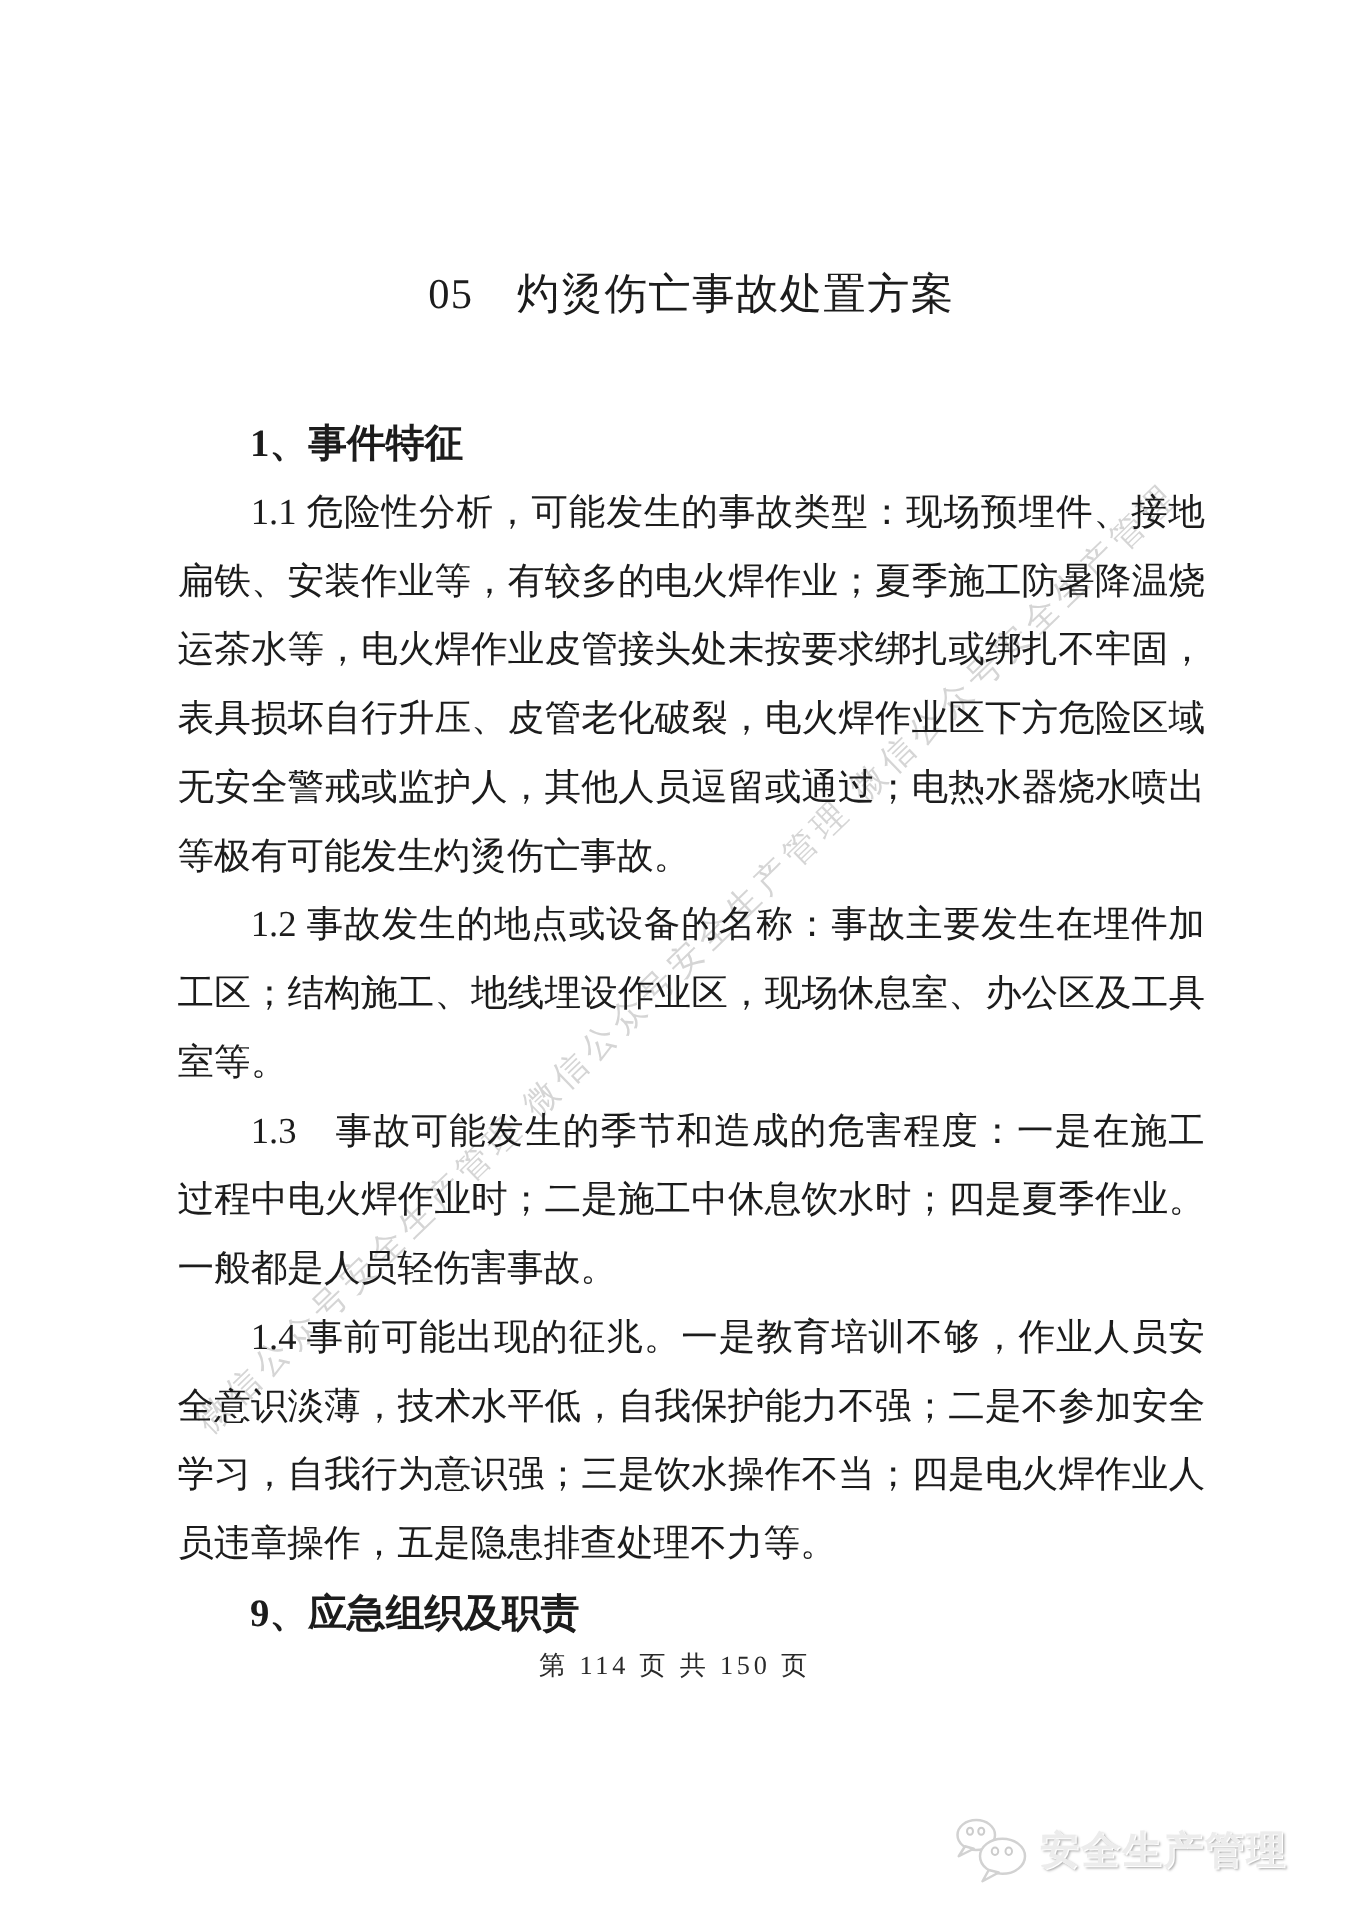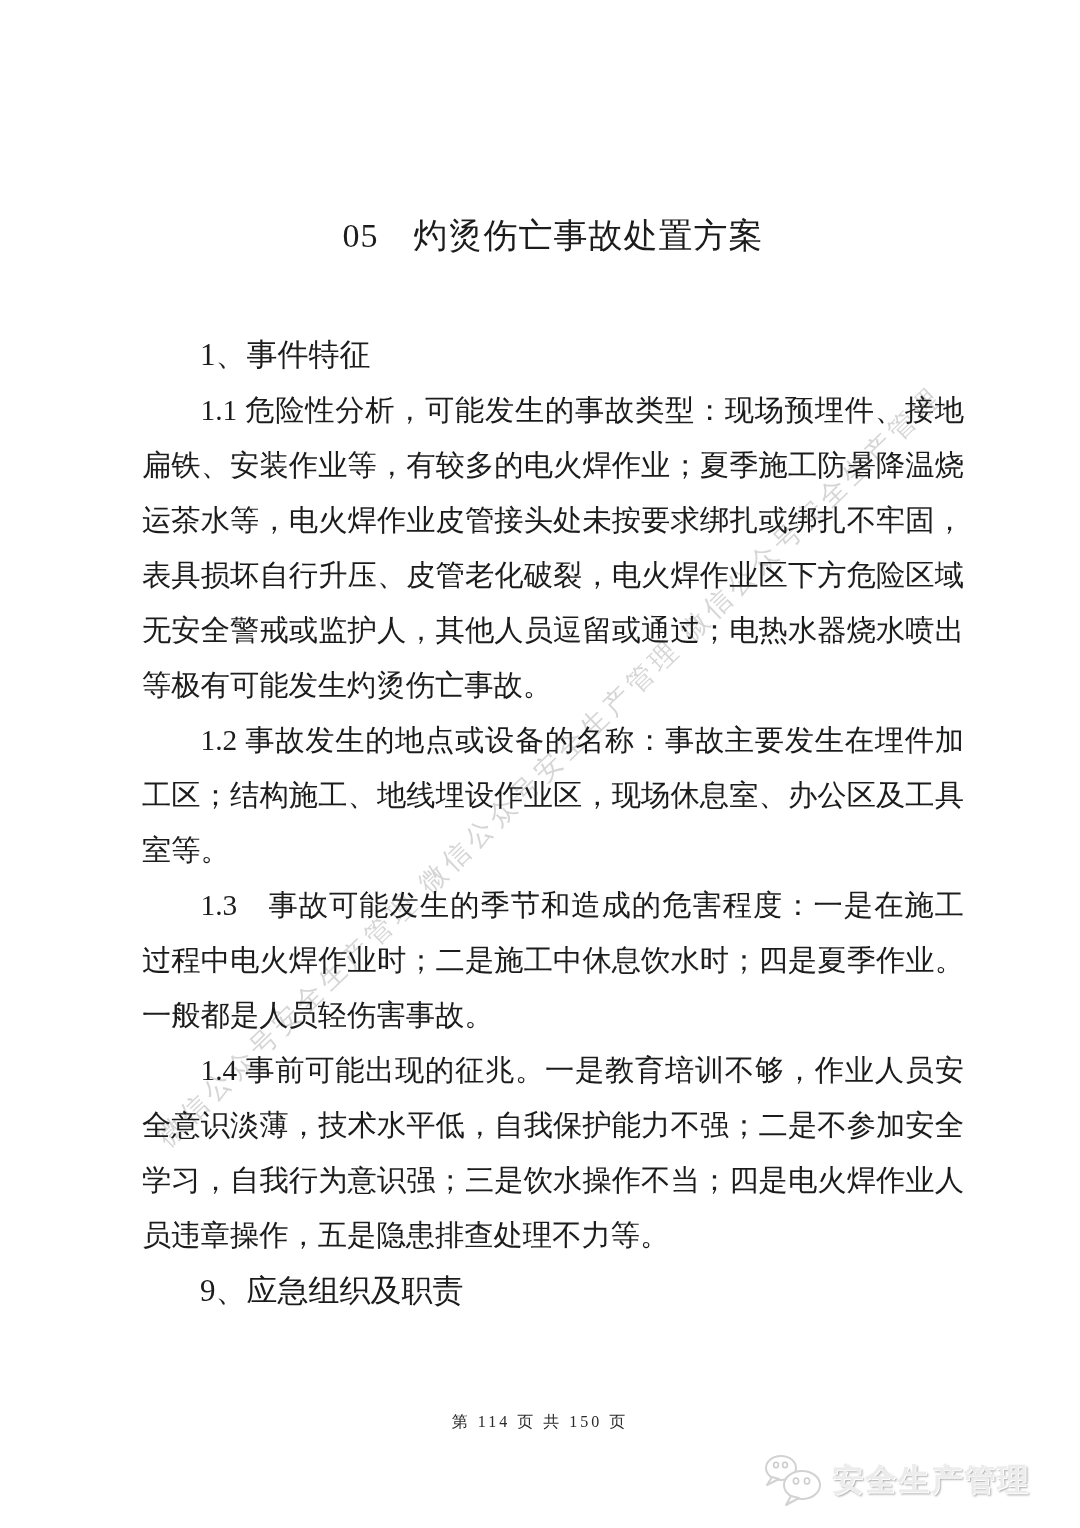--- a/index.html
+++ b/index.html
@@ -35,36 +35,36 @@
   .doc-title {
     font-size:34px;
     font-weight:normal;
     text-align:center;
     line-height:48px;
     letter-spacing:1px;
     margin-bottom:67px;
   }
   .section-heading {
     font-size:31px;
-    font-weight:normal;
+    font-weight:bold;
     line-height:56px;
     padding-left:58px;
   }
   .body-para {
     font-size:29.3px;
     line-height:55px;
     text-align:justify;
     text-indent:2em;
   }
   .footer {
     position:absolute;
-    top:1412px; left:0;
+    top:1318px; left:0;
     width:100%;
     text-align:center;
-    font-size:16px;
+    font-size:21px;
     letter-spacing:3px;
     color:#2a2a2a;
   }
   .brand {
     position:absolute;
     top:1452px; right:50px;
     display:flex;
     align-items:center;
     gap:6px;
   }

